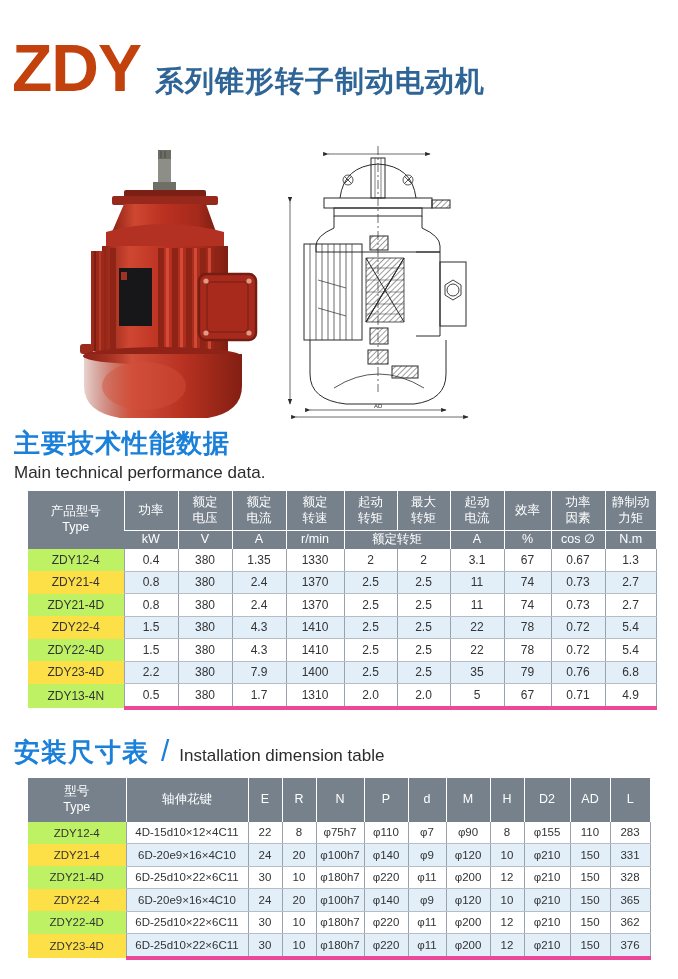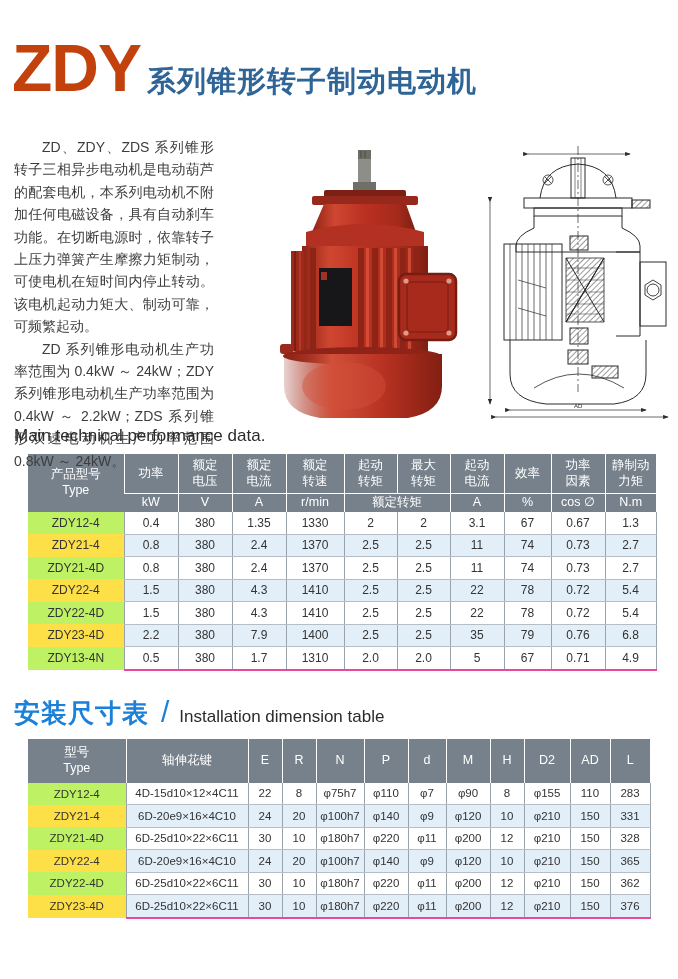--- a/index.html
+++ b/index.html
@@ -3,21 +3,21 @@
 <meta charset="utf-8">
 <style>
   html,body{margin:0;padding:0;background:#ffffff;}
   body{font-family:"Liberation Sans","DejaVu Sans",sans-serif;}
   .page{position:relative;width:678px;height:979px;background:#fff;overflow:hidden;}
 
   
   .hdr{padding:30px 0 0 12px;}
   .title-line{white-space:nowrap;}
   .title-en{font-size:66px;font-weight:800;color:#c2410c;letter-spacing:-1px;vertical-align:baseline;}
-  .title-zh{font-size:29px;font-weight:600;color:#2e6496;margin-left:6px;vertical-align:baseline;letter-spacing:1px;}
+  .title-zh{font-size:29px;font-weight:600;color:#2e6496;margin-left:14px;vertical-align:baseline;letter-spacing:1px;}
   .subtitle{width:560px;text-align:center;font-size:17px;color:#35699f;margin-top:16px;}
 
   
   .intro-row{display:flex;margin-top:30px;padding-left:14px;height:284px;}
   .intro-text{width:218px;font-size:14px;line-height:22.4px;color:#3d3d3d;text-align:justify;}
   .intro-text p{margin:0;text-indent:2em;}
   .photo-wrap{width:200px;margin-left:48px;margin-top:2px;}
   .drawing-wrap{width:202px;margin-left:14px;margin-top:4px;}
 
   
@@ -33,42 +33,38 @@
   table{border-collapse:collapse;table-layout:fixed;margin-left:28px;margin-top:8px;}
   thead th{background:#76818b;color:#fff;font-weight:400;font-size:12.5px;
            white-space:pre-line;line-height:1.25;padding:0;text-align:center;}
   thead th + th{border-left:1px solid #fff;}
   tr.units th{border-top:1px solid #fff;height:18px;}
   tr.toprow th{height:39px;}
   .inst thead th{height:44px;}
   tbody td{text-align:center;font-size:12px;color:#333;height:21.5px;padding:0;}
   tbody td.c{border-left:1px solid #9aa3ab;border-bottom:1px solid #b7bdc4;background:#fff;}
   tbody tr td.c:last-child{border-right:1px solid #9aa3ab;}
-  tbody tr:last-child td.c{border-bottom:2px solid #ec4899;margin-top:34px;}
+  tbody tr:last-child td.c{border-bottom:4px solid #ec4899;margin-top:34px;}
   tbody td.type{border:none;background:#bef264;}
   tbody td.hl{background:#e2eef8;}
   tbody td.hl-type{background:#fde047;}
   .inst tbody td{font-size:11.5px;}
 </style>
 </head>
 <body>
 
 <div class="page">
 
   <div class="hdr">
     <div class="title-line">
       <span class="title-en">ZDY</span><span class="title-zh">系列锥形转子制动电动机</span>
     </div>
   </div>
 
   <div class="intro-row">
-    <div class="intro-text">
-      <p>ZD、ZDY、ZDS 系列锥形转子三相异步电动机是电动葫芦的配套电机，本系列电动机不附加任何电磁设备，具有自动刹车功能。在切断电源时，依靠转子上压力弹簧产生摩擦力矩制动，可使电机在短时间内停止转动。该电机起动力矩大、制动可靠，可频繁起动。</p>
-      <p>ZD 系列锥形电动机生产功率范围为 0.4kW ～ 24kW；ZDY 系列锥形电动机生产功率范围为 0.4kW ～ 2.2kW；ZDS 系列锥形双速电动机生产功率范围 0.8kW ～ 24kW。</p>
-    </div>
 
     <div class="photo-wrap">
       <svg width="200" height="284" viewBox="0 0 200 284">
         <defs>
           <linearGradient id="gBody" x1="0" y1="0" x2="1" y2="0">
             <stop offset="0" stop-color="#8e2315"></stop>
               <stop offset="0.22" stop-color="#cf4731"></stop>
             <stop offset="0.5" stop-color="#bb3021"></stop>
               <stop offset="0.82" stop-color="#a52a1b"></stop>
             <stop offset="1" stop-color="#7c1f12"></stop>
@@ -206,20 +202,21 @@
 
         <line x1="14" y1="62" x2="14" y2="264" stroke-width="0.7" marker-start="url(#arr)" marker-end="url(#arr)"></line>
         <line x1="34" y1="270" x2="170" y2="270" stroke-width="0.7" marker-start="url(#arr)" marker-end="url(#arr)"></line>
         <line x1="20" y1="277" x2="192" y2="277" stroke-width="0.7" marker-start="url(#arr)" marker-end="url(#arr)"></line>
         <text x="98" y="268" font-size="6" fill="#2b2b2b" stroke="none">AD</text>
       </svg>
     </div>
   </div>
 
   <div class="sec sec1">
+    <div class="sec-h-zh">主要技术性能数据</div>
     <div class="sec-h-en">Main technical performance data.</div>
   </div>
 
   <table class="perf">
     <colgroup>
       <col style="width:96px">
         <col style="width:54px">
         <col style="width:54px">
         <col style="width:54px">
       <col style="width:58px">

